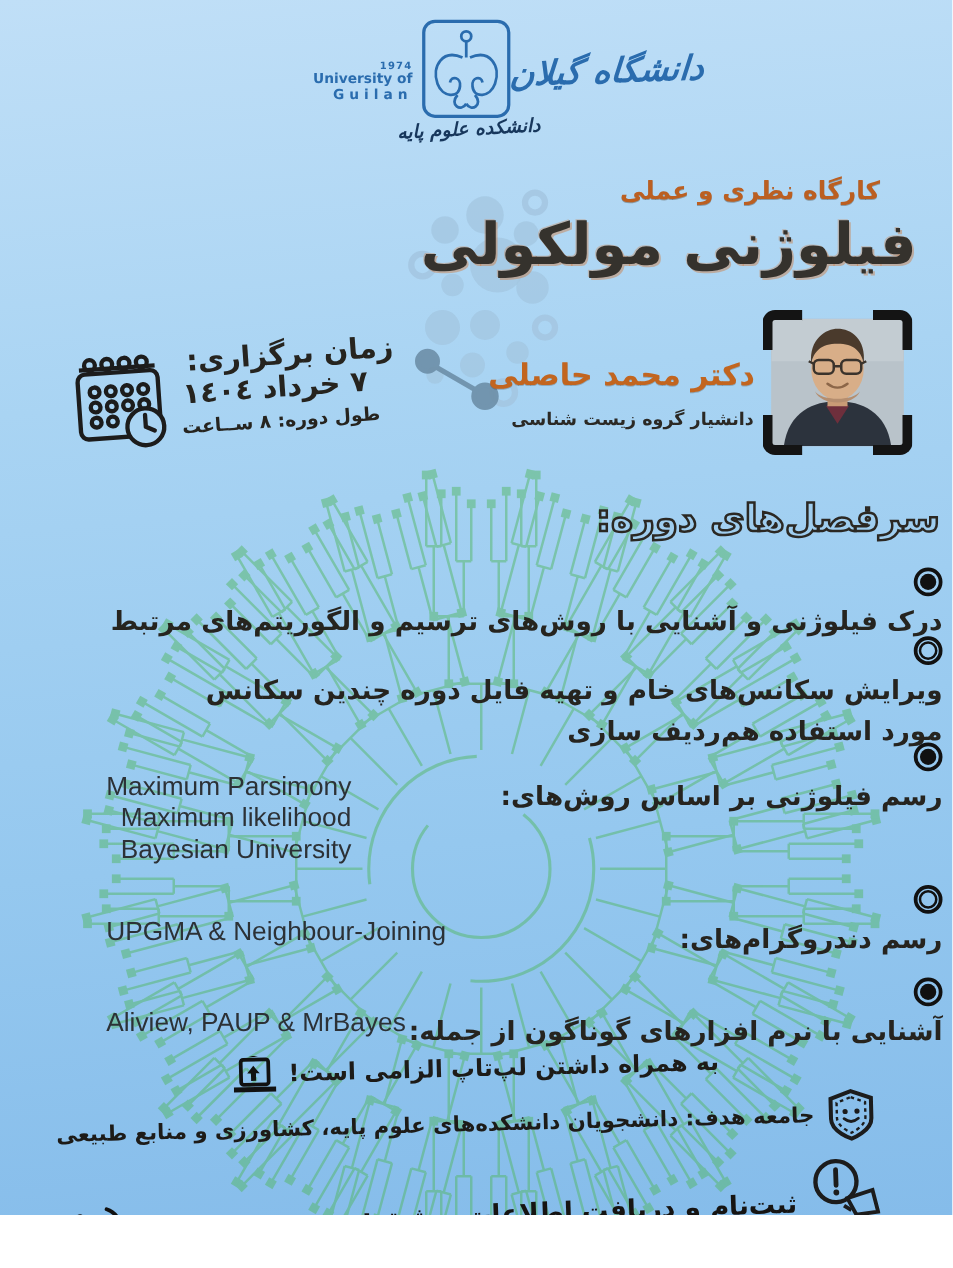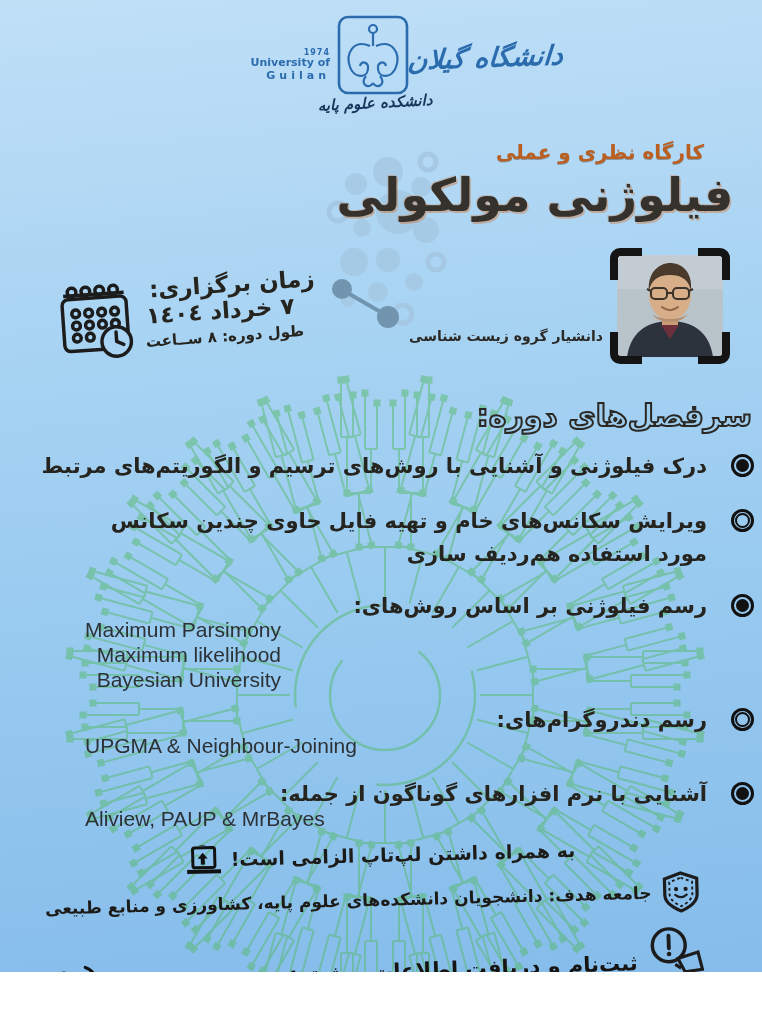--- a/index.html
+++ b/index.html
@@ -34,21 +34,21 @@
   .speaker-name{right:158px;top:286px;font-size:24px;font-weight:bold;color:#c2651f;direction:rtl;white-space:nowrap;text-shadow:0 1px 0 rgba(60,40,20,.25);}
   .speaker-role{right:156px;top:328px;width:200px;text-align:center;font-size:14px;font-weight:bold;color:#2b2925;direction:rtl;}
   
   .schedule{left:56px;top:274px;display:flex;gap:10px;transform:rotate(-4deg);align-items:flex-start;}
   .sch-text{direction:rtl;text-align:right;color:#26241f;}
   .sch-line1{font-size:23px;font-weight:bold;white-space:nowrap;}
   .sch-line2{font-size:23px;font-weight:bold;white-space:nowrap;padding-right:22px;}
   .sch-line3{font-size:15px;font-weight:bold;white-space:nowrap;padding-right:14px;margin-top:4px;}
   
   .topics-heading{right:10px;top:398px;font-size:30px;font-weight:bold;direction:rtl;color:#9fcdee;-webkit-text-stroke:2px #2b2823;letter-spacing:1px;text-align:right;}
-  .topic-row{display:flex;direction:rtl;gap:24px;align-items:flex-start;color:#26241f;}
+  .topic-row{display:flex;direction:rtl;gap:4px;align-items:flex-start;color:#26241f;flex-direction:column;}
   .topic-text{font-size:21px;font-weight:bold;line-height:1.55;text-align:right;}
   .bullet{flex:0 0 auto;width:17px;height:17px;border:3px solid #111;border-radius:50%;position:relative;margin-top:4px;}
   .bullet.filled::after{content:"";position:absolute;inset:2px;background:#111;border-radius:50%;}
   .bullet.hollow::after{content:"";position:absolute;inset:1px;border:2px solid #111;border-radius:50%;}
   .row1{left:34px;top:450px;right:8px;}
   .row2{left:60px;top:505px;right:8px;}
   .row2 .topic-text{max-width:640px;}
   .row3{right:8px;top:590px;}
   .row4{right:8px;top:704px;}
   .row5{right:8px;top:778px;}
@@ -188,20 +188,21 @@
         </g>
         <path d="M45,52 C50,56 56,56 61,52" fill="none" stroke="#8c6648" stroke-width="2" stroke-linecap="round"></path>
       </svg>
     </div>
     <div class="corner tl"></div>
     <div class="corner tr"></div>
     <div class="corner bl"></div>
     <div class="corner br"></div>
   </div>
 
+  <div class="abs speaker-name">دکتر محمد حاصلی</div>
   <div class="abs speaker-role">دانشیار گروه زیست شناسی</div>
 
   <div class="abs schedule">
     <svg width="78" height="80" viewBox="0 0 90 92">
       <g fill="none" stroke="#1c1c1c" stroke-width="4">
         <line x1="10" y1="16" x2="80" y2="16"></line>
         <circle cx="20" cy="12" r="5"></circle>
           <circle cx="36" cy="12" r="5"></circle>
           <circle cx="52" cy="12" r="5"></circle>
           <circle cx="68" cy="12" r="5"></circle>
@@ -229,21 +230,21 @@
 
   <div class="abs topics-heading">سرفصل‌های دوره:</div>
 
   <div class="abs topic-row row1">
     <span class="bullet filled"></span>
     <span class="topic-text">درک فیلوژنی و آشنایی با روش‌های ترسیم و الگوریتم‌های مرتبط</span>
   </div>
 
   <div class="abs topic-row row2">
     <span class="bullet hollow"></span>
-    <span class="topic-text">ویرایش سکانس‌های خام و تهیه فایل حاوی چندین سکانس مورد استفاده هم‌ردیف سازی</span>
+    <span class="topic-text">ویرایش سکانس‌های خام و تهیه فایل دوره چندین سکانس مورد استفاده هم‌ردیف سازی</span>
   </div>
 
   <div class="abs topic-row row3">
     <span class="bullet filled"></span>
     <span class="topic-text">رسم فیلوژنی بر اساس روش‌های:</span>
   </div>
   <div class="abs eng eng1">
     <div>Maximum Parsimony</div>
     <div>Maximum likelihood</div>
     <div>Bayesian University</div>

